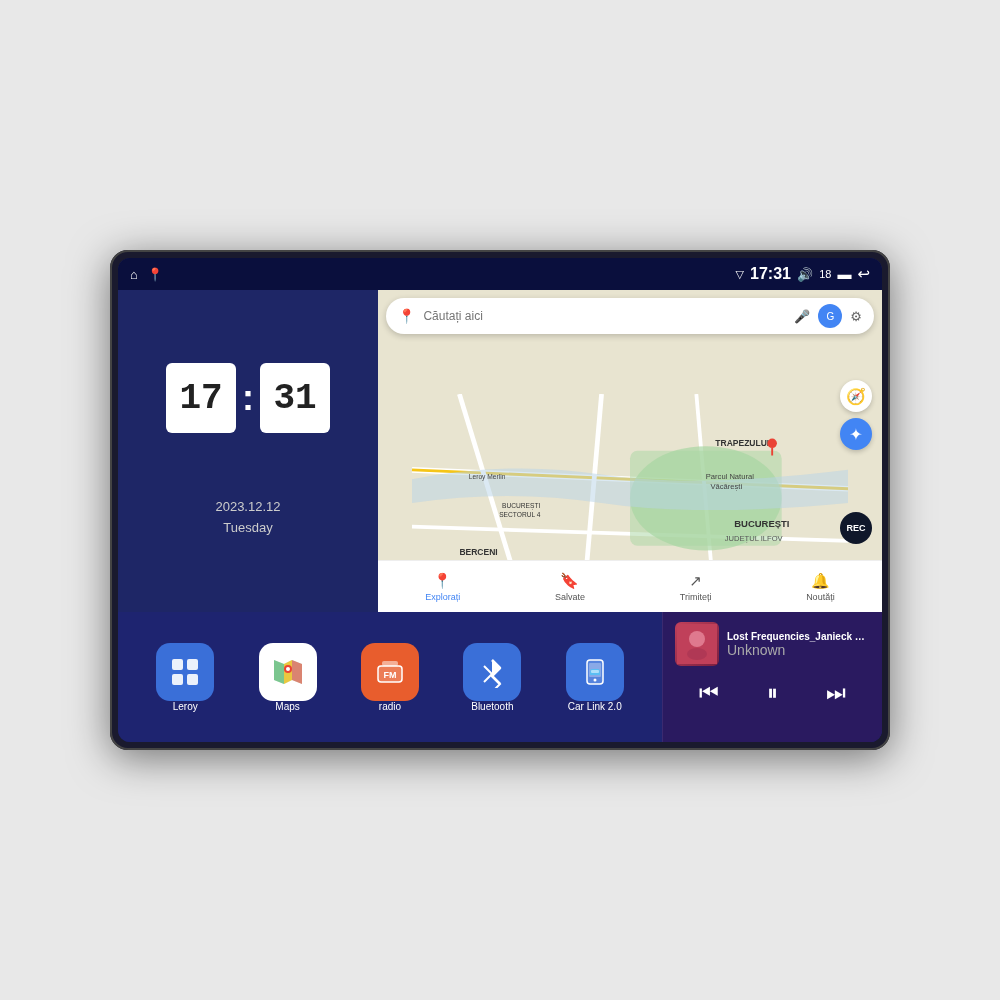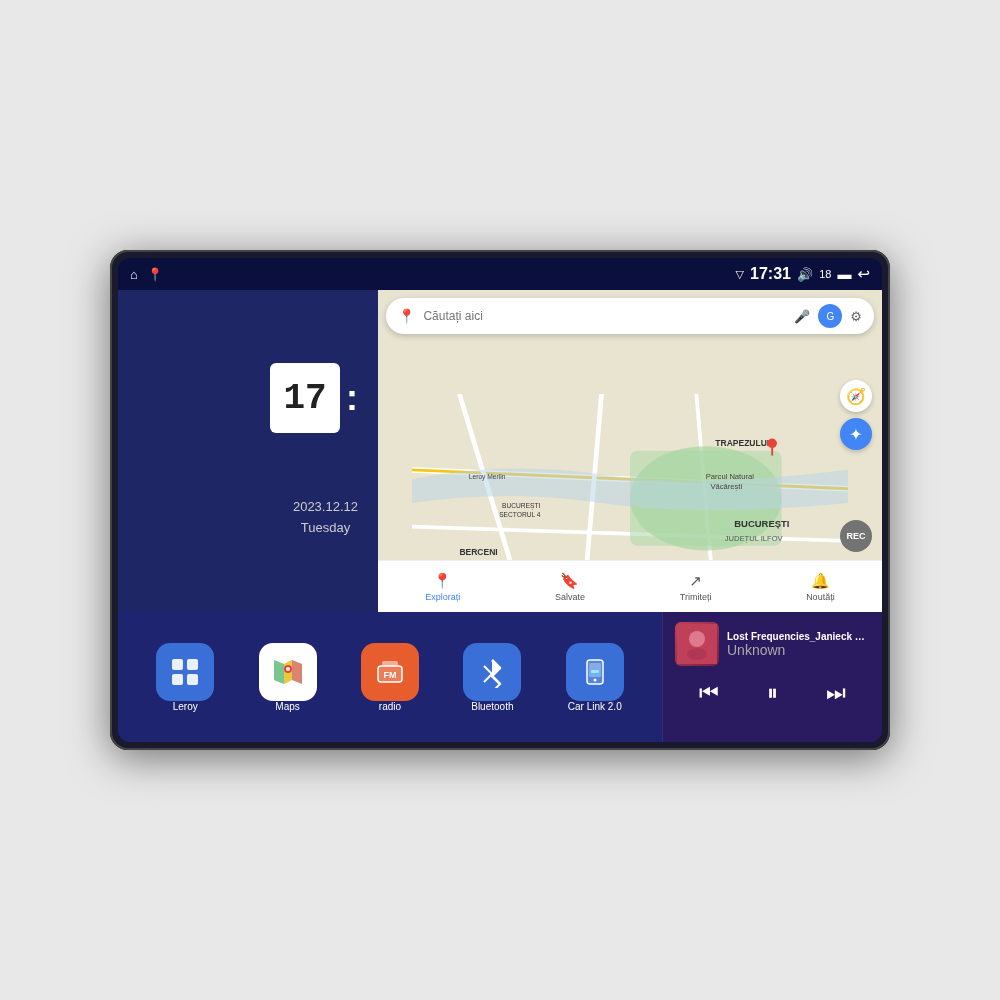--- a/index.html
+++ b/index.html
@@ -74,21 +74,21 @@
       flex: 1;
       min-height: 0;
     }
 
     
     .clock-panel {
       width: 260px;
       background: #1e2666;
       display: flex;
       flex-direction: column;
-      align-items: flex-end;
+      align-items: center;
       justify-content: center;
       padding: 20px;
       flex-shrink: 0;
     }
     .clock-display {
       display: flex;
       align-items: center;
       gap: 6px;
       margin-bottom: 16px;
     }
@@ -324,22 +324,22 @@
       align-items: center;
       justify-content: center;
       box-shadow: 0 2px 5px rgba(0,0,0,0.2);
       font-size: 16px;
       color: white;
       cursor: pointer;
     }
     .map-rec-btn {
       position: absolute;
       right: 10px;
-      bottom: 60px;
-      background: #737373;
+      bottom: 68px;
+      background: #0f172a;
       border-radius: 50%;
       width: 32px;
       height: 32px;
       display: flex;
       align-items: center;
       justify-content: center;
       font-size: 11px;
       color: white;
       font-weight: bold;
     }
@@ -366,20 +366,21 @@
     </div>
 
     <div class="main-content">
 
       <div class="top-section">
 
         <div class="clock-panel">
           <div class="clock-display">
             <div class="clock-digit">17</div>
             <span class="clock-colon">:</span>
+            <div class="clock-digit">31</div>
           </div>
           <div class="clock-date">
             <div>2023.12.12</div>
             <div>Tuesday</div>
           </div>
         </div>
 
         <div class="map-panel">
           <div class="map-search-bar">
             <span class="map-pin-icon">📍</span>

